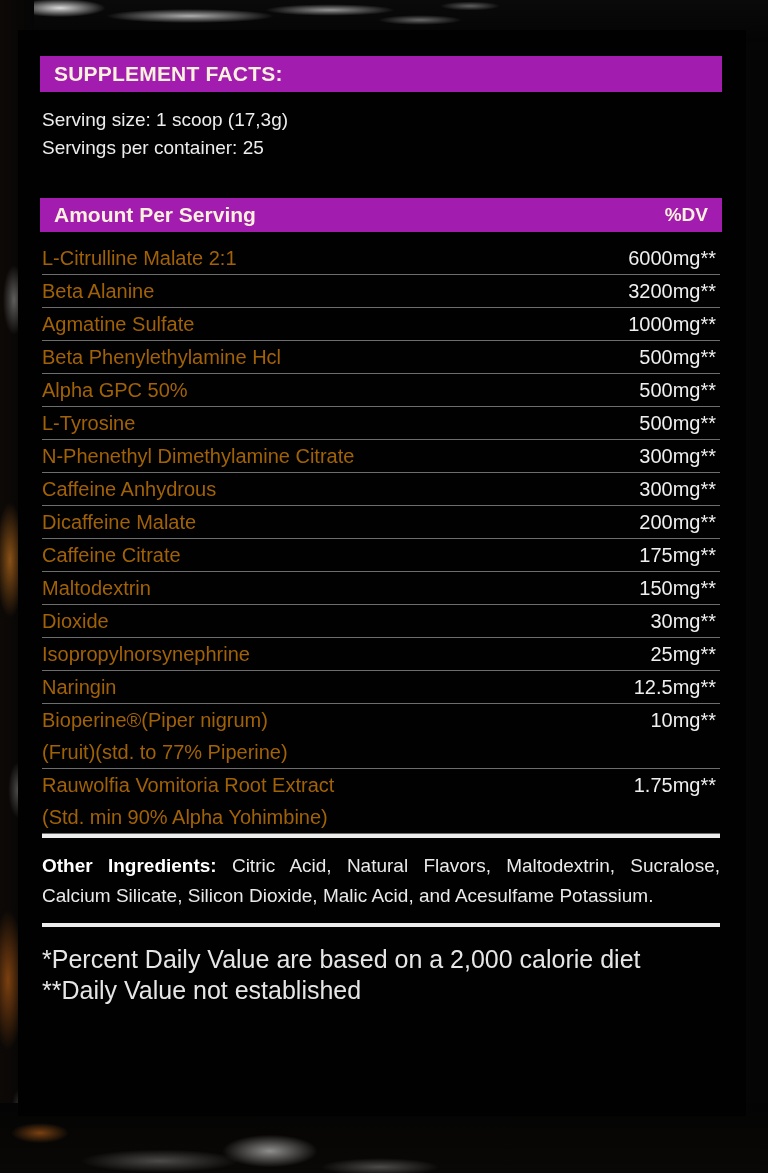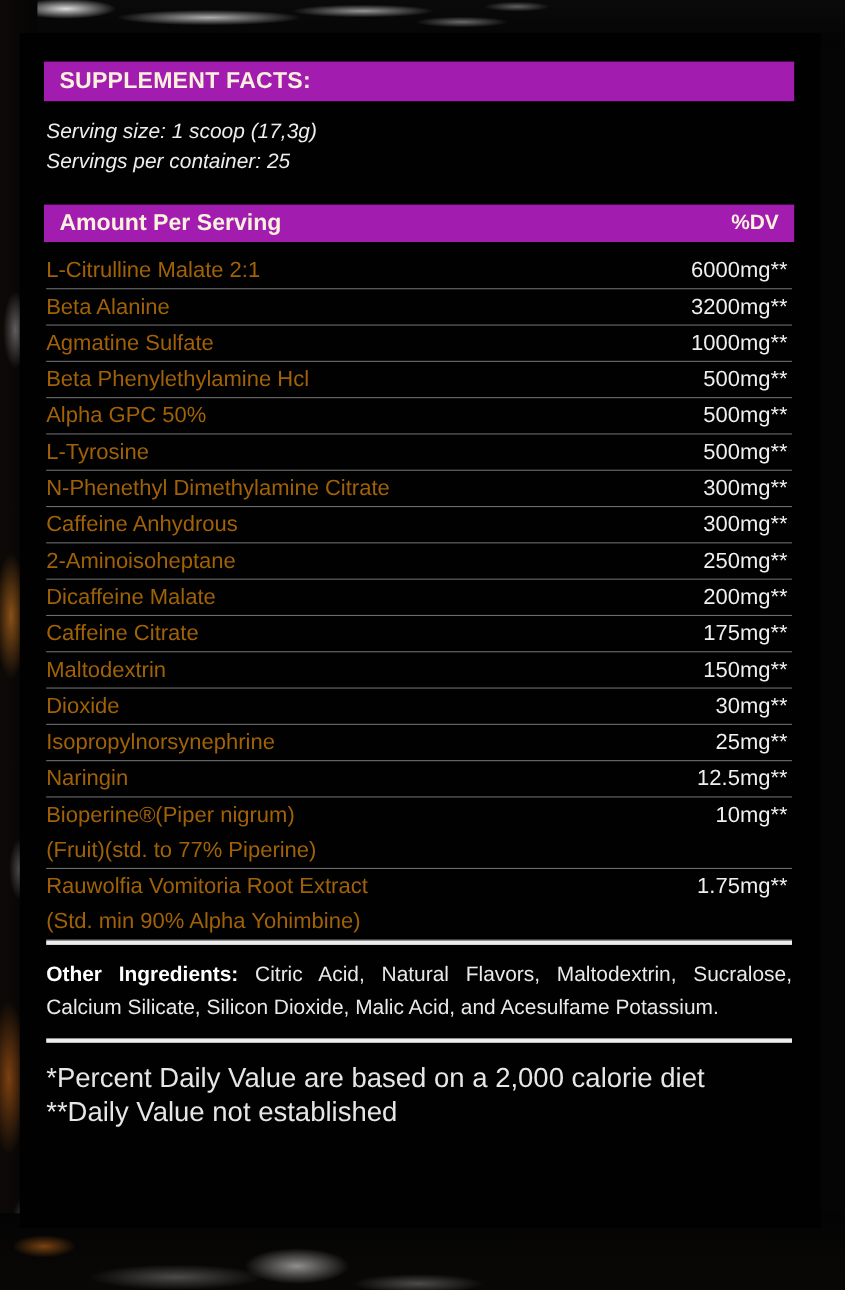--- a/index.html
+++ b/index.html
@@ -89,21 +89,21 @@
     height: 36px;
     padding: 0 14px;
   }
   .bar-title .bar-text {
     color: #FBF1DC;
     font-size: 21px;
     font-weight: bold;
     letter-spacing: .2px;
   }
   .bar-amount {
-    margin-top: 24px;
+    margin-top: 36px;
     height: 34px;
     padding: 0 14px;
     justify-content: space-between;
   }
   .bar-amount .bar-text {
     color: #FBF1DC;
     font-size: 21px;
     font-weight: bold;
   }
   .bar-amount .dv-text {
@@ -115,21 +115,20 @@
   
   .serving {
     margin-top: 14px;
     padding: 0 2px;
   }
   .serving div {
     color: #EDEDED;
     font-size: 19px;
     line-height: 28px;
     white-space: nowrap;
-    font-style: italic;
   }
 
   
   .rows {
     margin-top: 10px;
     padding: 0 2px;
   }
   .row {
     display: flex;
     align-items: flex-start;
@@ -262,26 +261,20 @@
             <span class="amt">300mg**</span>
           </div>
           <div class="row">
             <div class="names">
               <span class="name">Caffeine Anhydrous</span>
             </div>
             <span class="amt">300mg**</span>
           </div>
           <div class="row">
             <div class="names">
-              <span class="name">2-Aminoisoheptane</span>
-            </div>
-            <span class="amt">250mg**</span>
-          </div>
-          <div class="row">
-            <div class="names">
               <span class="name">Dicaffeine Malate</span>
             </div>
             <span class="amt">200mg**</span>
           </div>
           <div class="row">
             <div class="names">
               <span class="name">Caffeine Citrate</span>
             </div>
             <span class="amt">175mg**</span>
           </div>

